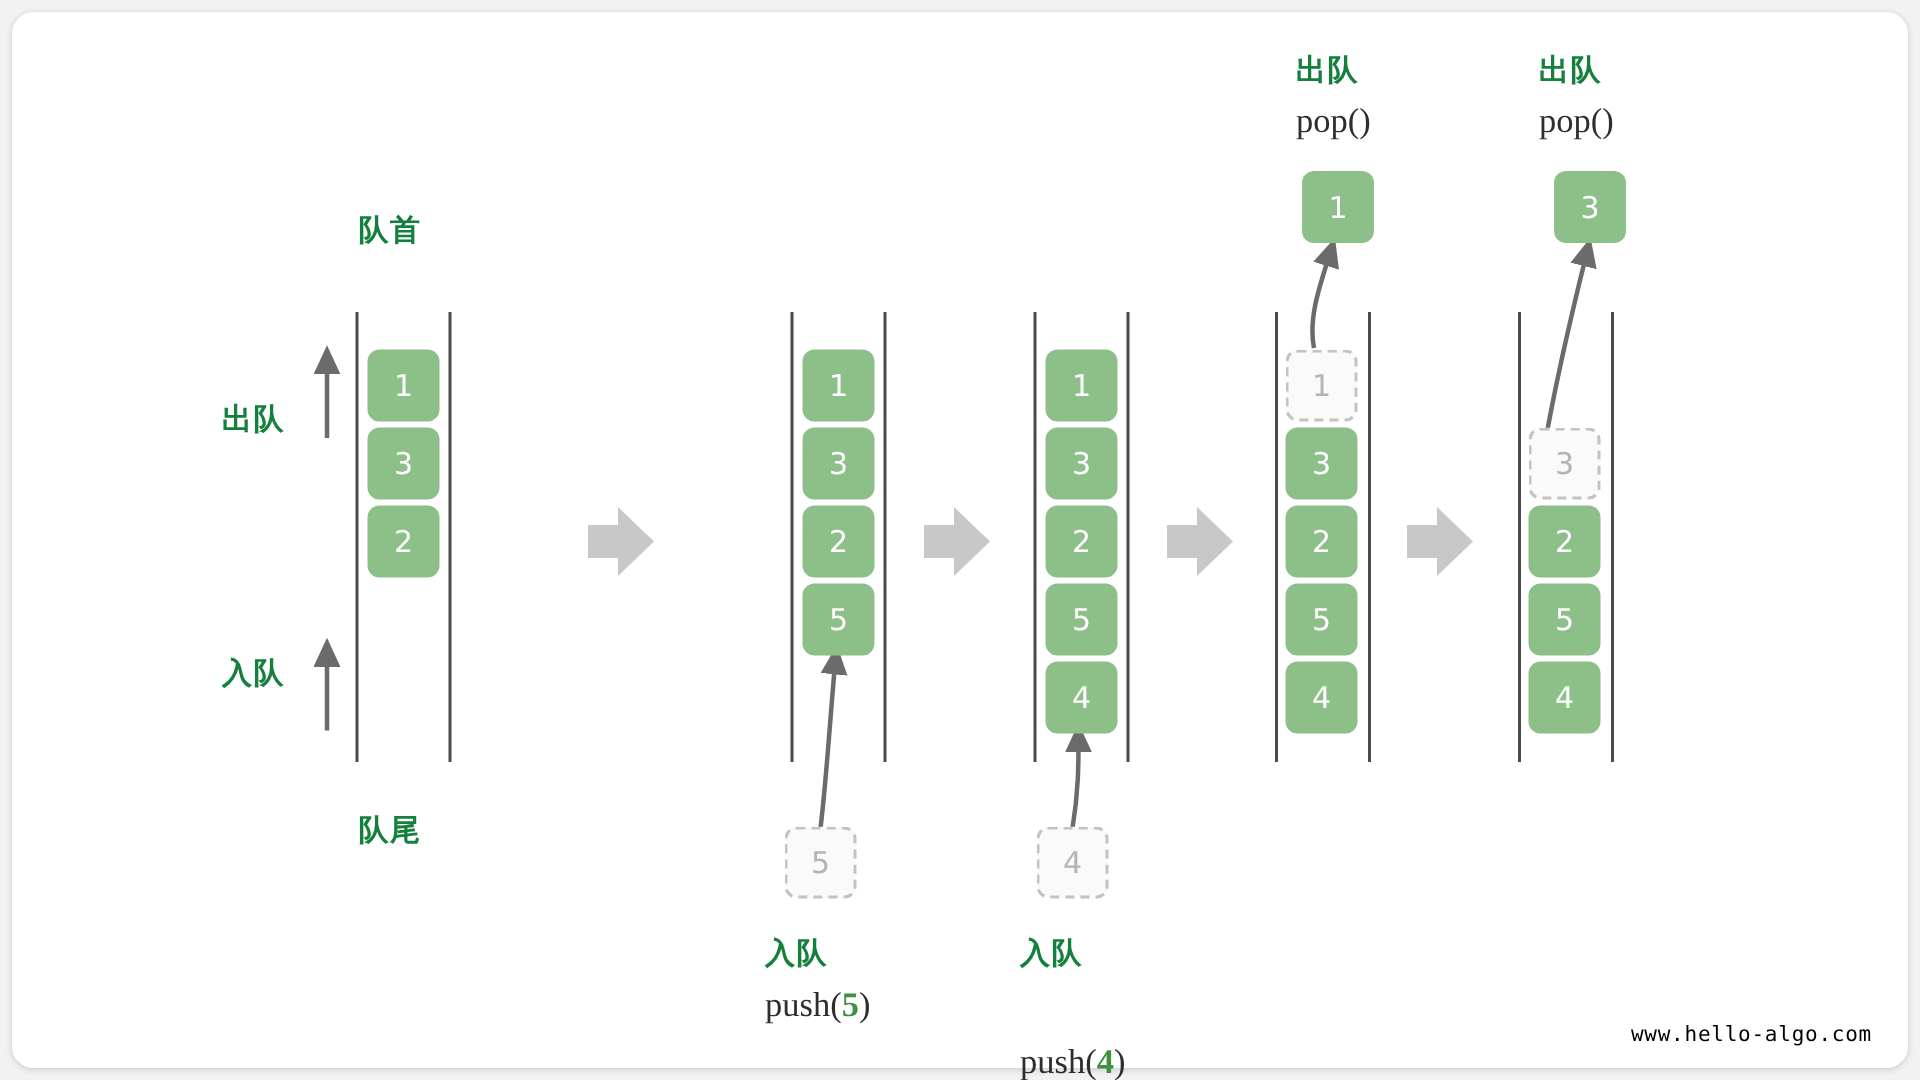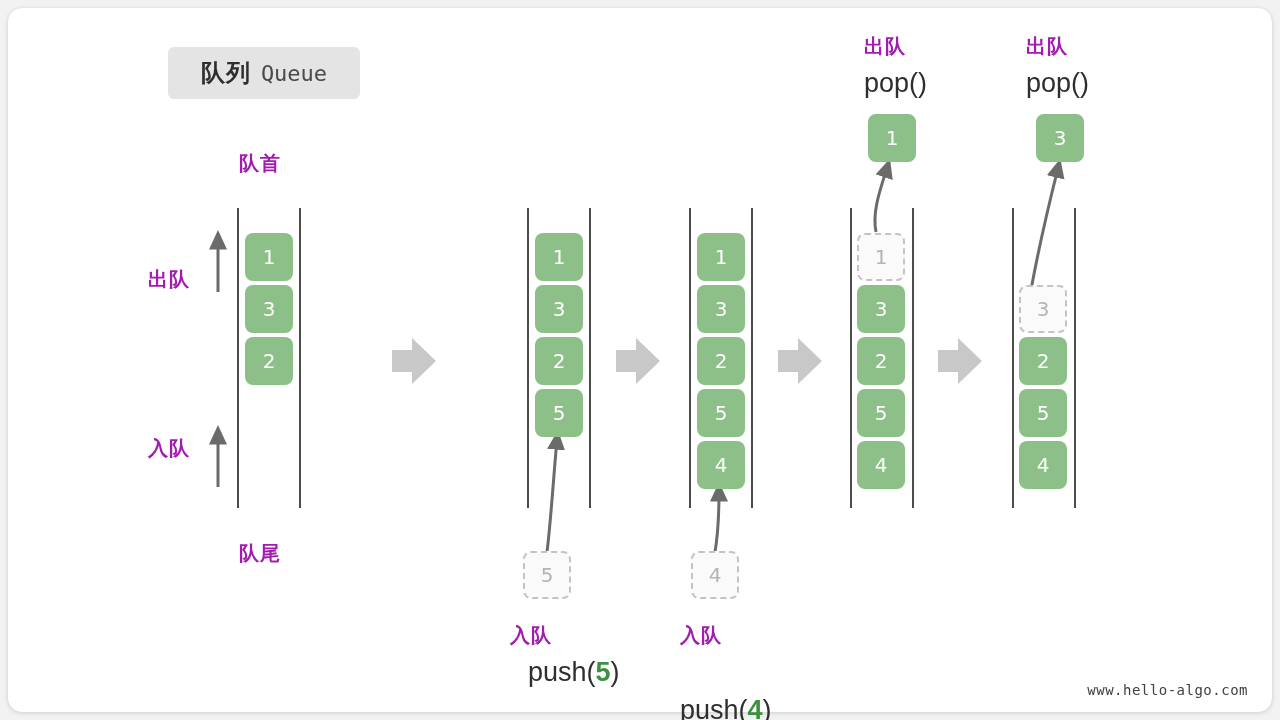--- a/index.html
+++ b/index.html
@@ -54,28 +54,28 @@
   .title-en {
     font-family: "DejaVu Sans Mono", "Liberation Mono", monospace;
     font-size: 22px;
     color: #4a4a4a;
   }
   
   .lbl-cn {
     position: absolute;
     font-size: 20px;
     font-weight: bold;
-    color: #a21caf;
+    color: #15803d;
     white-space: nowrap;
     letter-spacing: 1px;
   }
   .lbl-mono {
     position: absolute;
-    font-family: Liberation Sans, sans-serif;
-    font-size: 27px;
+    font-family: Liberation Serif, serif;
+    font-size: 23px;
     color: #2e2e2e;
     white-space: nowrap;
   }
   .lbl-mono .num { color: #3d9140; font-weight: bold; }
   
   .cell {
     position: absolute;
     width: 48px;
     height: 48px;
     border-radius: 8px;
@@ -95,21 +95,21 @@
     height: 44px;
     box-sizing: content-box;
   }
   
   .watermark {
     position: absolute;
     right: 32px;
     bottom: 22px;
     font-family: "DejaVu Sans Mono", "Liberation Mono", monospace;
     font-size: 14px;
-    color: #404040;
+    color: #000000;
     letter-spacing: 0.5px;
   }
   svg.overlay { position: absolute; left: 0; top: 0; pointer-events: none; }
 </style>
 </head>
 <body>
 
 <div id="root">
   <div class="card"></div>
 
@@ -161,41 +161,37 @@
     <g fill="#c8c8c8">
       <path d="M392,350 h20 v-12 l24,23 l-24,23 v-12 h-20 z"></path>
       <path d="M616,350 h20 v-12 l24,23 l-24,23 v-12 h-20 z"></path>
       <path d="M778,350 h20 v-12 l24,23 l-24,23 v-12 h-20 z"></path>
       <path d="M938,350 h20 v-12 l24,23 l-24,23 v-12 h-20 z"></path>
     </g>
   </svg>
 
   <div class="layer">
 
-    <div class="title-badge">
-      <span class="title-cn">队列</span>
-      <span class="title-en">Queue</span>
-    </div>
-
-    <div class="lbl-cn" style="left:239px; top:150px;">队首</div>
+
+    <div class="lbl-cn" style="left:239px; top:140px;">队首</div>
     <div class="lbl-cn" style="left:239px; top:540px;text-align:right;">队尾</div>
     <div class="lbl-cn" style="left:148px; top:266px;">出队</div>
     <div class="lbl-cn" style="left:148px; top:435px;">入队</div>
 
     <div class="cell" style="left:245px; top:233px;">1</div>
     <div class="cell" style="left:245px; top:285px;">3</div>
     <div class="cell" style="left:245px; top:337px;">2</div>
 
     <div class="cell" style="left:535px; top:233px;">1</div>
     <div class="cell" style="left:535px; top:285px;">3</div>
     <div class="cell" style="left:535px; top:337px;">2</div>
     <div class="cell" style="left:535px; top:389px;">5</div>
     <div class="cell ghost" style="left:523px; top:551px;">5</div>
     <div class="lbl-cn" style="left:510px; top:622px;">入队</div>
-    <div class="lbl-mono" style="left:528px; top:657px;"><span>push(</span><span class="num">5</span><span>)</span></div>
+    <div class="lbl-mono" style="left:510px; top:657px;"><span>push(</span><span class="num">5</span><span>)</span></div>
 
     <div class="cell" style="left:697px; top:233px;">1</div>
     <div class="cell" style="left:697px; top:285px;">3</div>
     <div class="cell" style="left:697px; top:337px;">2</div>
     <div class="cell" style="left:697px; top:389px;">5</div>
     <div class="cell" style="left:697px; top:441px;">4</div>
     <div class="cell ghost" style="left:691px; top:551px;">4</div>
     <div class="lbl-cn" style="left:680px; top:622px;">入队</div>
     <div class="lbl-mono" style="left:680px; top:695px;"><span>push(</span><span class="num">4</span><span>)</span></div>
 

